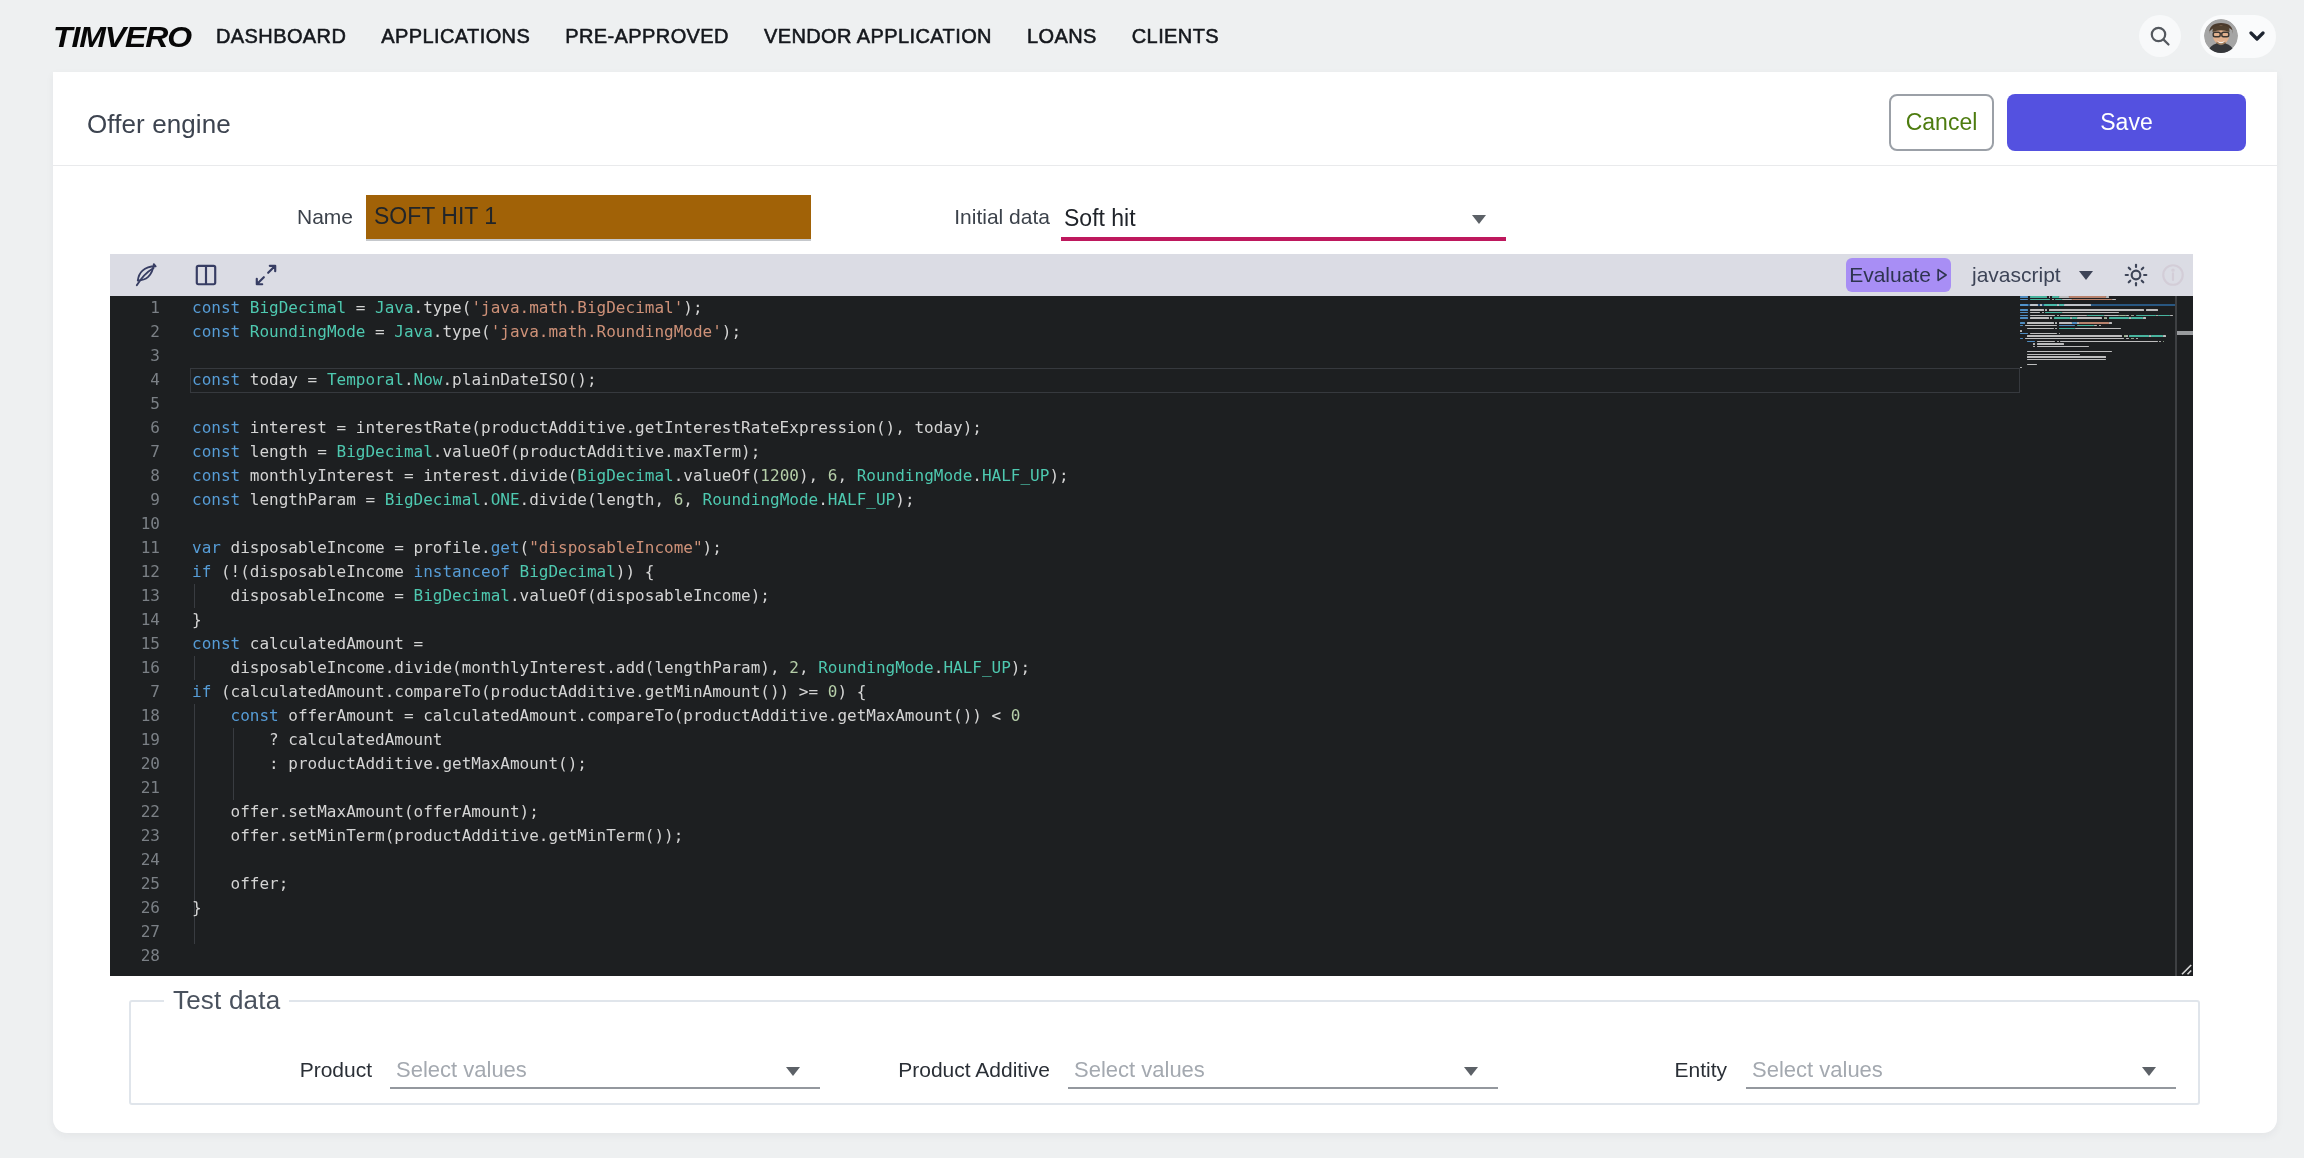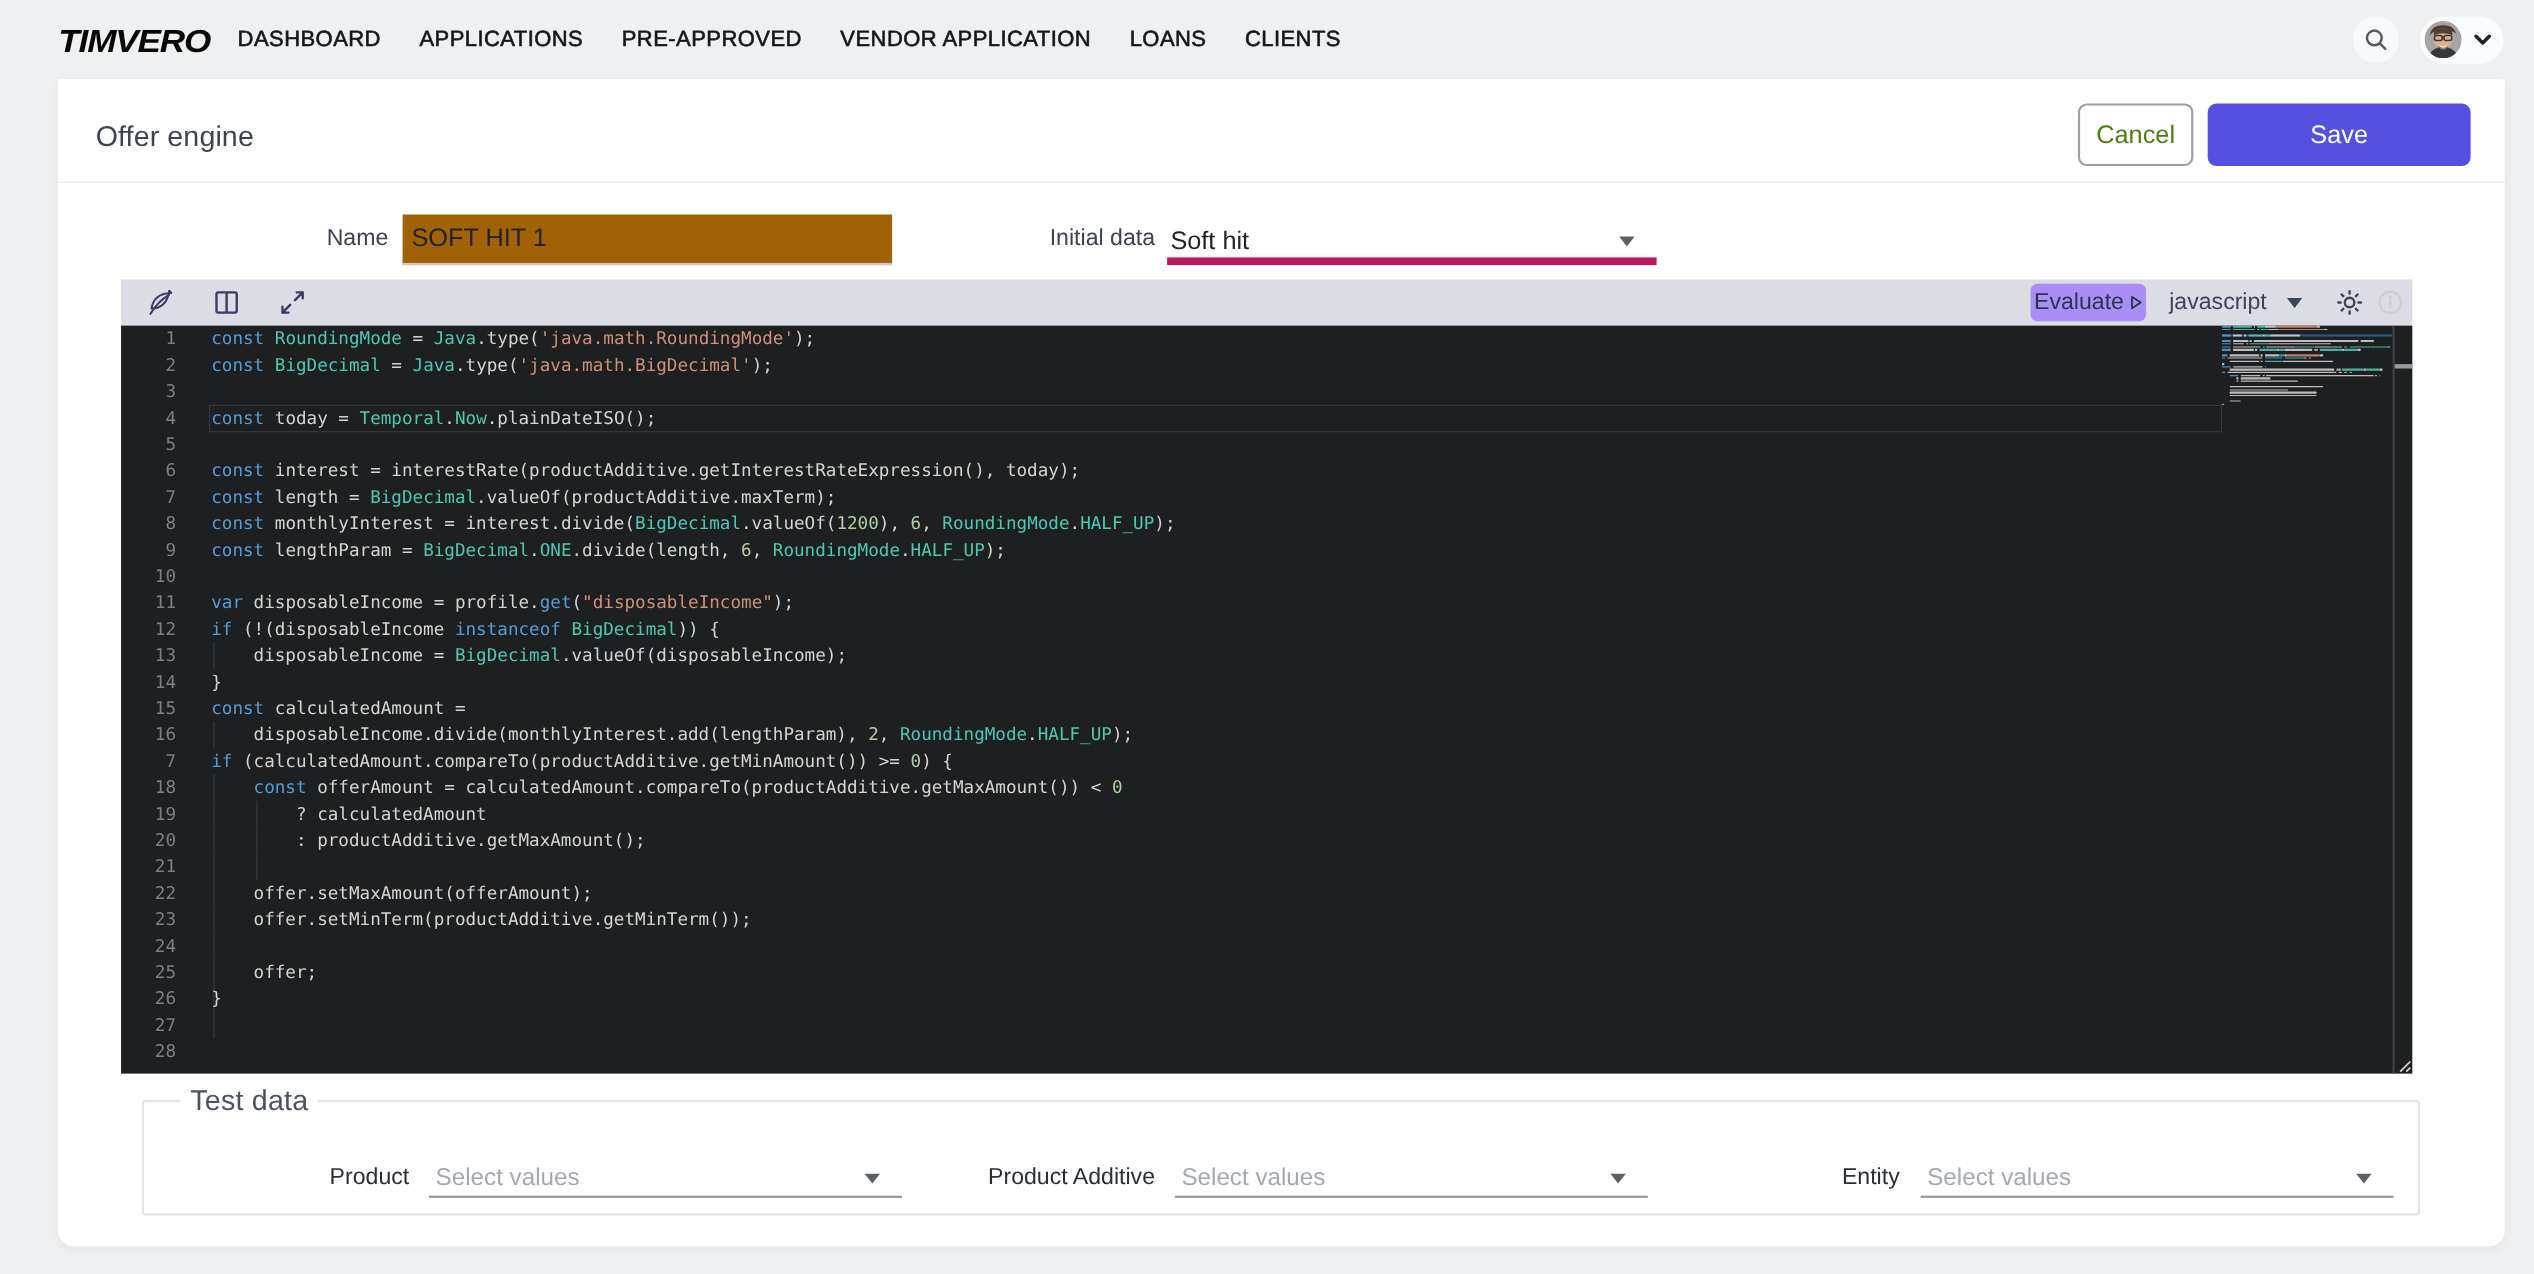--- a/index.html
+++ b/index.html
@@ -62,21 +62,21 @@
     position:absolute; font-size:21px; color:#3c424b; white-space:nowrap;
   }
   .name-label { right:calc(2224px - 300px); top:39px; }
   .name-input {
     position:absolute; left:313px; top:29px; width:445px; height:46px;
     background:#a16207; border:none; border-bottom:2px solid #c5c8cc;
     font-family:inherit; font-size:23px; font-weight:500; color:#212529;
     padding:0 0 2px 8px;
   }
   .initialdata-label { right:calc(2224px - 997px); top:39px; }
-  .select-box { position:absolute; cursor:pointer; border-bottom:7px solid #be185d; }
+  .select-box { position:absolute; cursor:pointer; border-bottom:4px solid #be185d; }
   .initialdata-select { left:1008px; top:29px; width:445px; height:46px; }
   .select-value {
     position:absolute; left:3px; top:10px; font-size:23px; font-weight:500; color:#20242a;
   }
   .select-arrow { position:absolute; top:20px; width:0; height:0;
     border-left:7px solid transparent; border-right:7px solid transparent;
     border-top:9px solid #5c6167;
   }
   .initialdata-select .select-arrow { right:20px; }
 
@@ -321,22 +321,22 @@
           <div class="indent-guide" style="left: 84px; top: 480px; height: 24px;"></div>
           <div class="indent-guide" style="left: 122.532px; top: 480px; height: 24px;"></div>
           <div class="indent-guide" style="left: 84px; top: 504px; height: 24px;"></div>
           <div class="indent-guide" style="left: 84px; top: 528px; height: 24px;"></div>
           <div class="indent-guide" style="left: 84px; top: 552px; height: 24px;"></div>
           <div class="indent-guide" style="left: 84px; top: 576px; height: 24px;"></div>
           <div class="indent-guide" style="left: 84px; top: 600px; height: 24px;"></div>
           <div class="indent-guide" style="left: 84px; top: 624px; height: 24px;"></div>
         </div>
       <div class="code-lines" id="code-lines">
+          <div class="code-line"><span class="tok-kw">const</span><span class="tok-fg"> </span><span class="tok-ty">BigDecimal</span><span class="tok-fg"> = </span><span class="tok-ty">Java</span><span class="tok-fg">.type(</span><span class="tok-st">'java.math.BigDecimal'</span><span class="tok-fg">);</span></div>
           <div class="code-line"><span class="tok-kw">const</span><span class="tok-fg"> </span><span class="tok-ty">RoundingMode</span><span class="tok-fg"> = </span><span class="tok-ty">Java</span><span class="tok-fg">.type(</span><span class="tok-st">'java.math.RoundingMode'</span><span class="tok-fg">);</span></div>
-          <div class="code-line"><span class="tok-kw">const</span><span class="tok-fg"> </span><span class="tok-ty">BigDecimal</span><span class="tok-fg"> = </span><span class="tok-ty">Java</span><span class="tok-fg">.type(</span><span class="tok-st">'java.math.BigDecimal'</span><span class="tok-fg">);</span></div>
           <div class="code-line"></div>
           <div class="code-line"><span class="tok-kw">const</span><span class="tok-fg"> today = </span><span class="tok-ty">Temporal</span><span class="tok-fg">.</span><span class="tok-ty">Now</span><span class="tok-fg">.plainDateISO();</span></div>
           <div class="code-line"></div>
           <div class="code-line"><span class="tok-kw">const</span><span class="tok-fg"> interest = interestRate(productAdditive.getInterestRateExpression(), today);</span></div>
           <div class="code-line"><span class="tok-kw">const</span><span class="tok-fg"> length = </span><span class="tok-ty">BigDecimal</span><span class="tok-fg">.valueOf(productAdditive.maxTerm);</span></div>
           <div class="code-line"><span class="tok-kw">const</span><span class="tok-fg"> monthlyInterest = interest.divide(</span><span class="tok-ty">BigDecimal</span><span class="tok-fg">.valueOf(</span><span class="tok-nu">1200</span><span class="tok-fg">), </span><span class="tok-nu">6</span><span class="tok-fg">, </span><span class="tok-ty">RoundingMode</span><span class="tok-fg">.</span><span class="tok-ty">HALF_UP</span><span class="tok-fg">);</span></div>
           <div class="code-line"><span class="tok-kw">const</span><span class="tok-fg"> lengthParam = </span><span class="tok-ty">BigDecimal</span><span class="tok-fg">.</span><span class="tok-ty">ONE</span><span class="tok-fg">.divide(length, </span><span class="tok-nu">6</span><span class="tok-fg">, </span><span class="tok-ty">RoundingMode</span><span class="tok-fg">.</span><span class="tok-ty">HALF_UP</span><span class="tok-fg">);</span></div>
           <div class="code-line"></div>
           <div class="code-line"><span class="tok-kw">var</span><span class="tok-fg"> disposableIncome = profile.</span><span class="tok-kw">get</span><span class="tok-fg">(</span><span class="tok-st">"disposableIncome"</span><span class="tok-fg">);</span></div>
           <div class="code-line"><span class="tok-kw">if</span><span class="tok-fg"> (!(disposableIncome </span><span class="tok-kw">instanceof</span><span class="tok-fg"> </span><span class="tok-ty">BigDecimal</span><span class="tok-fg">)) {</span></div>

